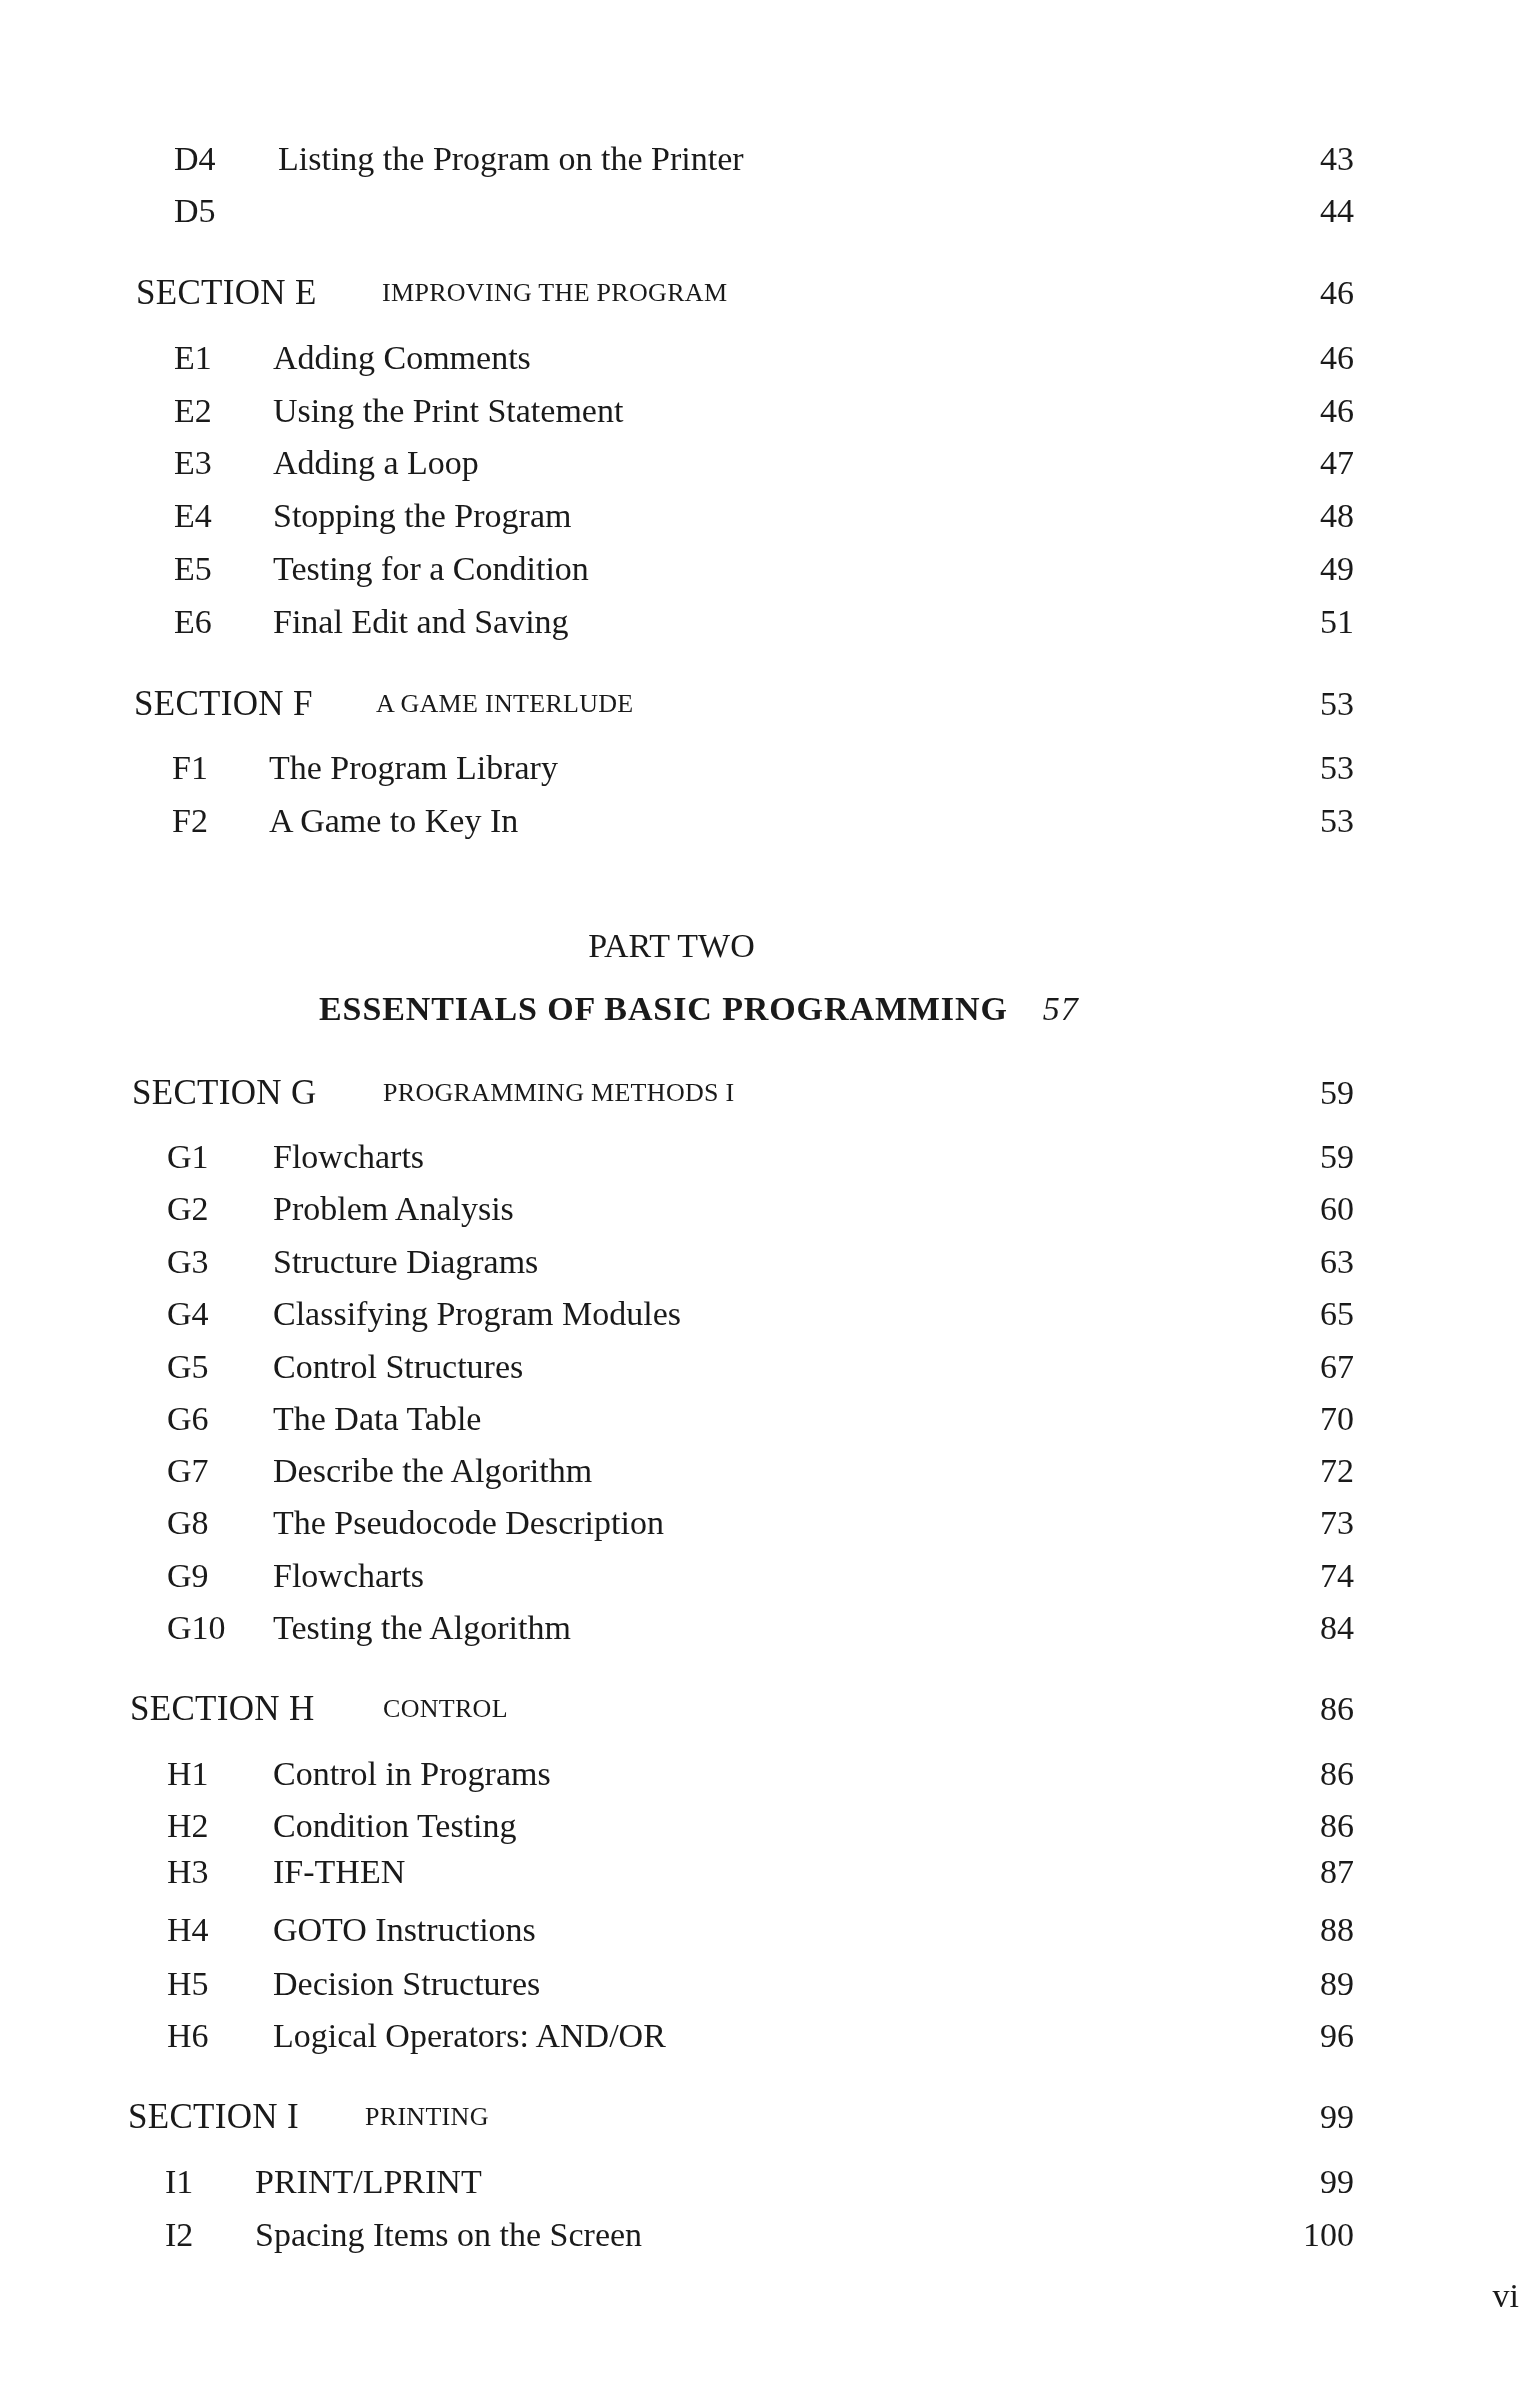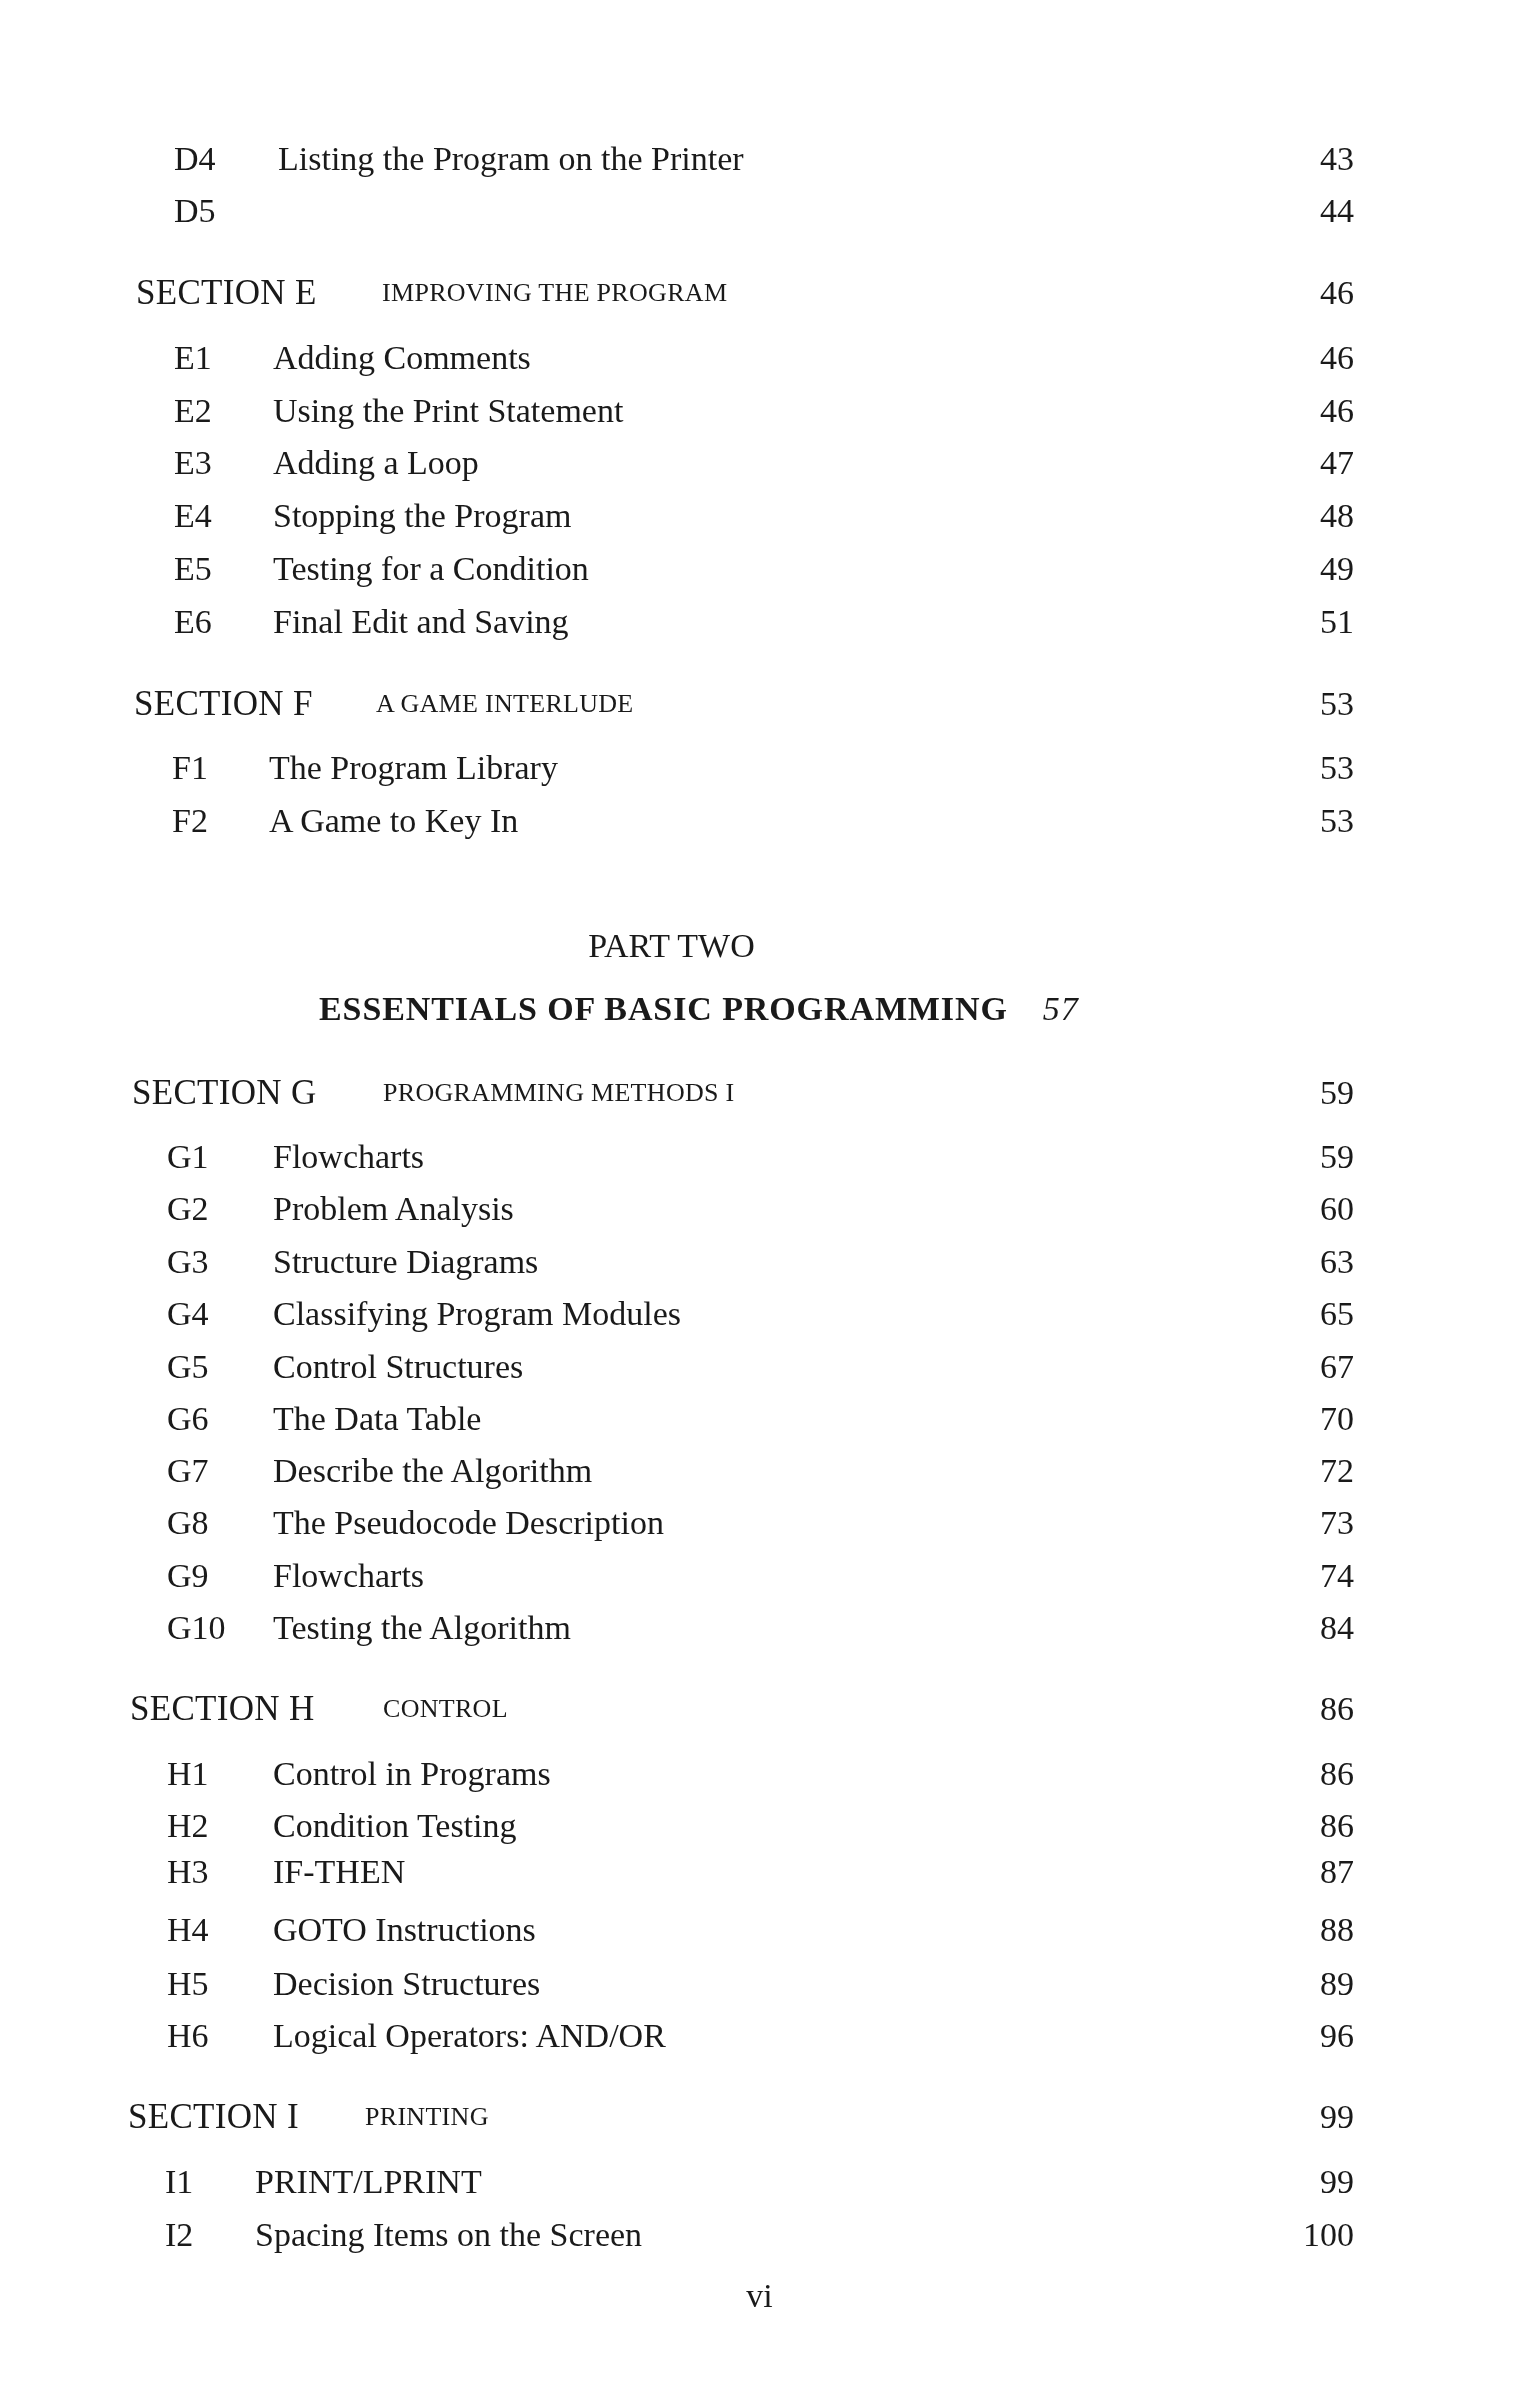--- a/index.html
+++ b/index.html
@@ -7,21 +7,21 @@
          font-family: "Liberation Serif", "DejaVu Serif", serif; color: #1a1a1a; }
   .row { position: absolute; left: 0; width: 1521px; height: 46px; }
   .code { position: absolute; font-size: 34px; line-height: 46px; }
   .title { position: absolute; font-size: 34px; line-height: 46px; white-space: nowrap; }
   .page { position: absolute; right: 167px; font-size: 34px; line-height: 46px; text-align: right; }
   .sec-label { position: absolute; left: 134px; font-size: 35px; line-height: 46px; white-space: nowrap; letter-spacing: 0.3px; }
   .sec-title { position: absolute; font-size: 26px; line-height: 46px; white-space: nowrap; letter-spacing: 0.3px; }
   .part { position: absolute; left: 0; width: 1343px; text-align: center; font-size: 34px; line-height: 46px; }
   .ess { position: absolute; left: 319px; font-size: 34px; line-height: 46px; font-weight: bold; letter-spacing: 0.9px; white-space: nowrap; }
   .ess-page { font-style: italic; font-weight: normal; margin-left: 35px; }
-  .folio { position: absolute; left: 0; width: 1519px; text-align: center; font-size: 34px; line-height: 46px; }
+  .folio { position: absolute; left: 0; width: 1519px; text-align: right; font-size: 34px; line-height: 46px; }
 </style>
 </head>
 <body>
 
 <div class="row" style="top:136px">
   <span class="code" style="left:174px">D4</span>
   <span class="title" style="left:278px">Listing the Program on the Printer</span>
   <span class="page">43</span>
 </div>
 <div class="row" style="top:188px">

